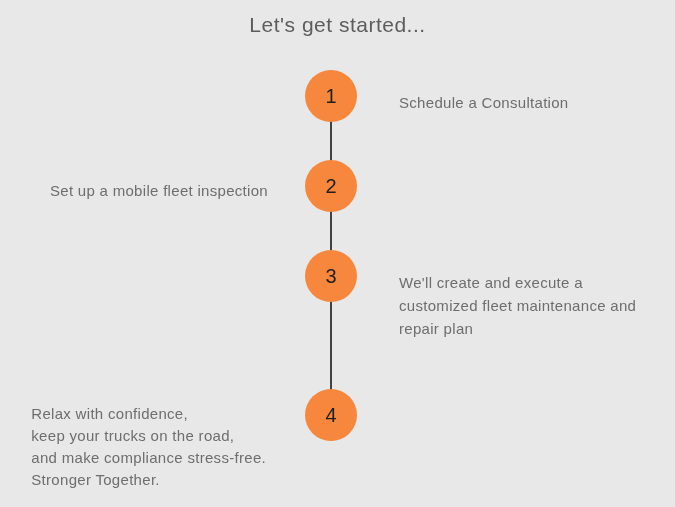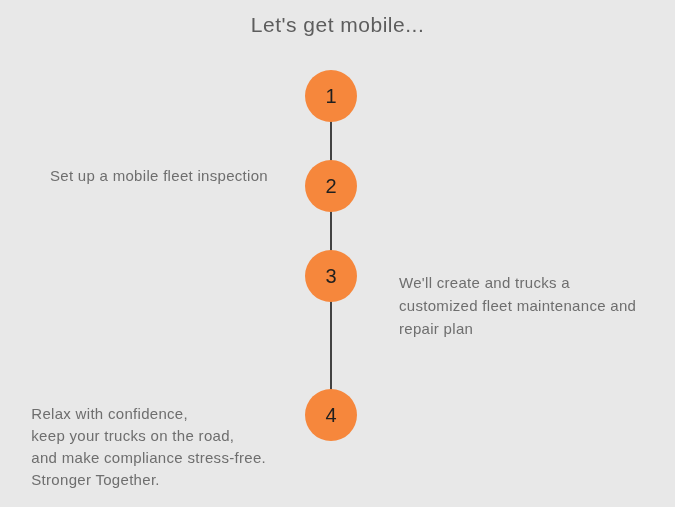--- a/index.html
+++ b/index.html
@@ -56,57 +56,58 @@
     color: #6E6E6E;
     white-space: pre-line;
   }
   .label-1 {
     left: 399px;
     top: 91px;
     line-height: 23px;
   }
   .label-2 {
     right: 407px;
-    top: 164px;
+    top: 179px;
     line-height: 23px;
     text-align: right;
   }
   .label-3 {
     left: 399px;
     top: 271px;
     line-height: 23px;
   }
   .label-4 {
     right: 409px;
     top: 403px;
     line-height: 22px;
   }
 </style>
 </head>
 <body>
 
 <div class="canvas">
 
-  <div class="page-title">Let's get mobile...</div>
+  <div class="page-title">Let's get started...</div>
 
   <div class="timeline-line"></div>
 
   <div class="step-circle circle-1">
     <span>1</span>
   </div>
+  <div class="step-label label-1">Schedule a Consultation</div>
 
   <div class="step-circle circle-2">
     <span>2</span>
   </div>
   <div class="step-label label-2">Set up a mobile fleet inspection</div>
 
   <div class="step-circle circle-3">
     <span>3</span>
   </div>
-  <div class="step-label label-3">We'll create and trucks a
+  <div class="step-label label-3">We'll create and execute a
 customized fleet maintenance and
 repair plan</div>
 
   <div class="step-circle circle-4">
     <span>4</span>
   </div>
   <div class="step-label label-4">Relax with confidence,
 keep your trucks on the road,
 and make compliance stress-free.
 Stronger Together.</div>

